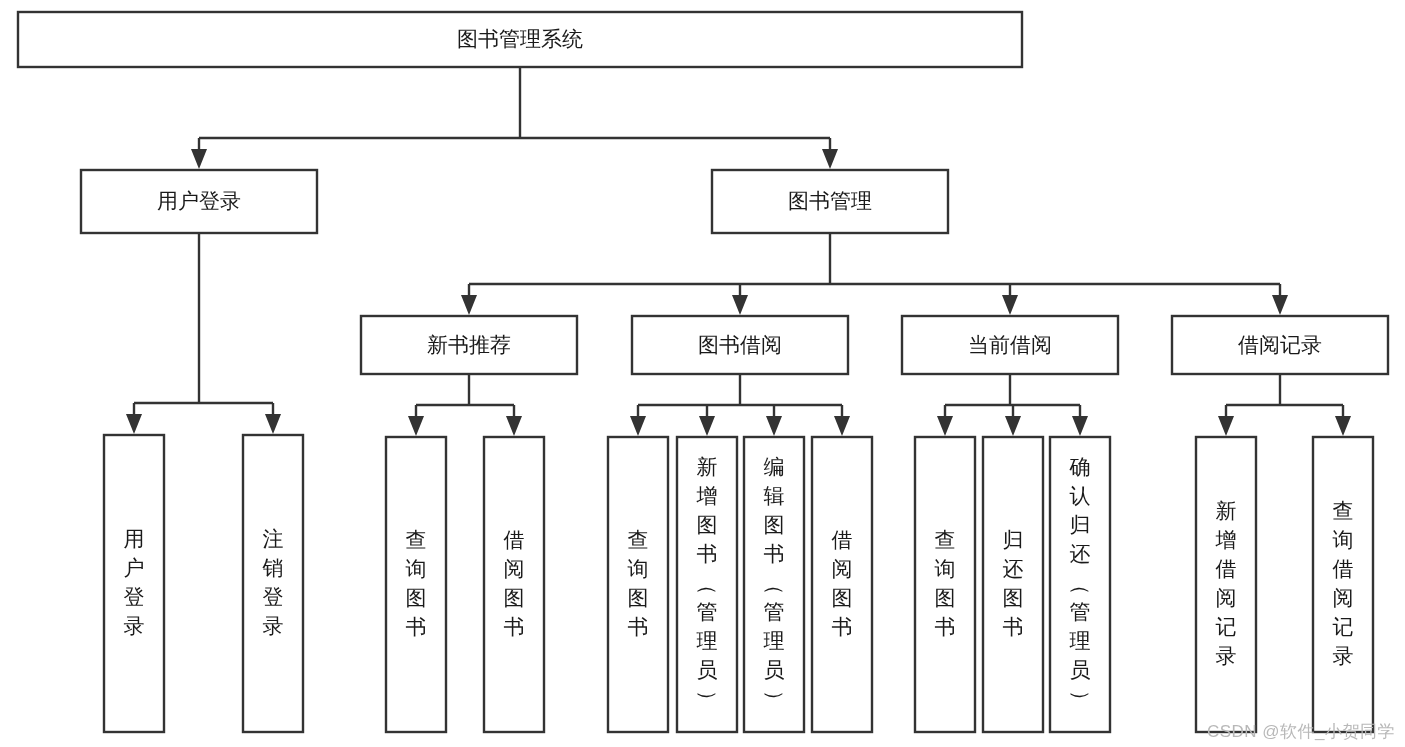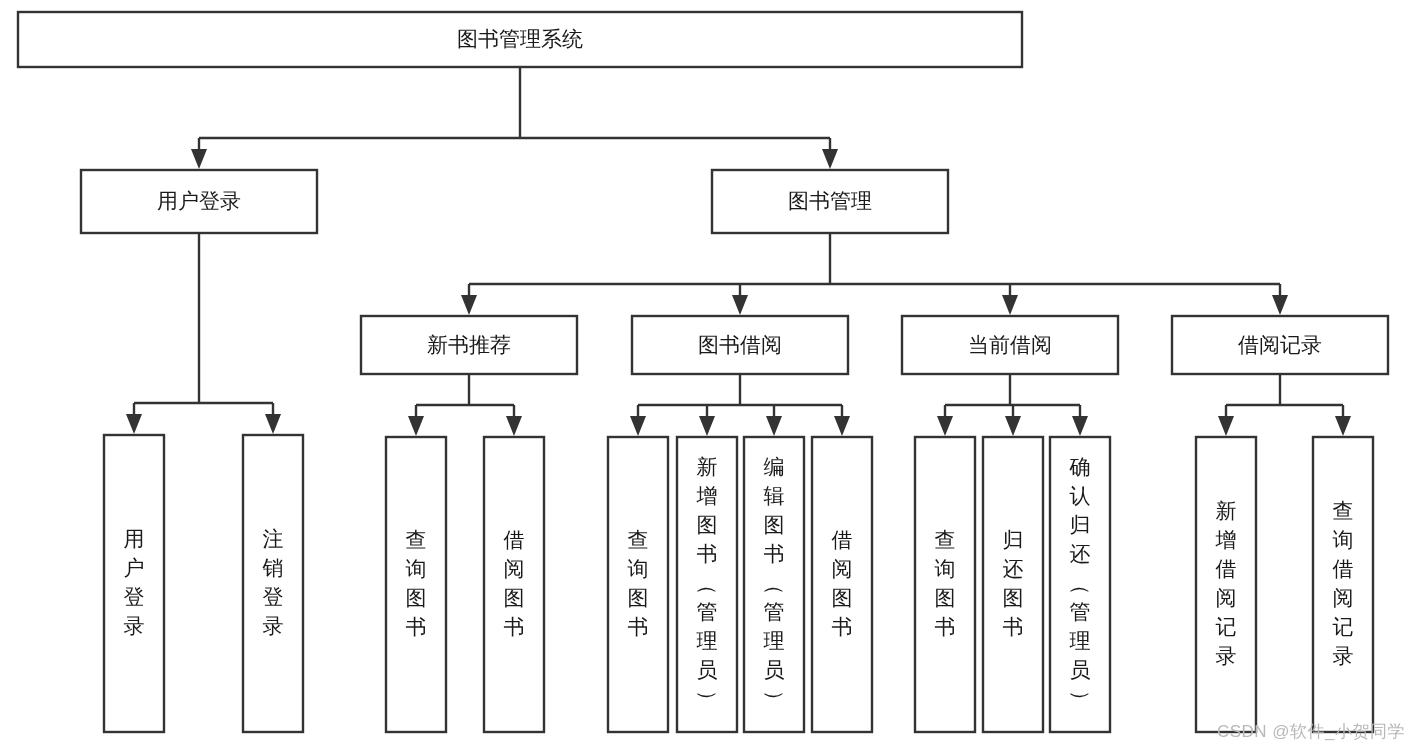--- a/index.html
+++ b/index.html
@@ -47,21 +47,21 @@
     dominant-baseline: middle;
   }
   .label-h {
     font-size: 21px;
   }
   .label-v {
     font-size: 21px;
   }
   .watermark {
     position: absolute;
-    right: 0;
+    right: 10px;
     bottom: 4px;
     font-size: 17px;
     color: #b8b8b8;
     font-family: "Liberation Sans", "DejaVu Sans", sans-serif;
     letter-spacing: 0.5px;
     white-space: nowrap;
     user-select: none;
   }
 </style>
 </head>

